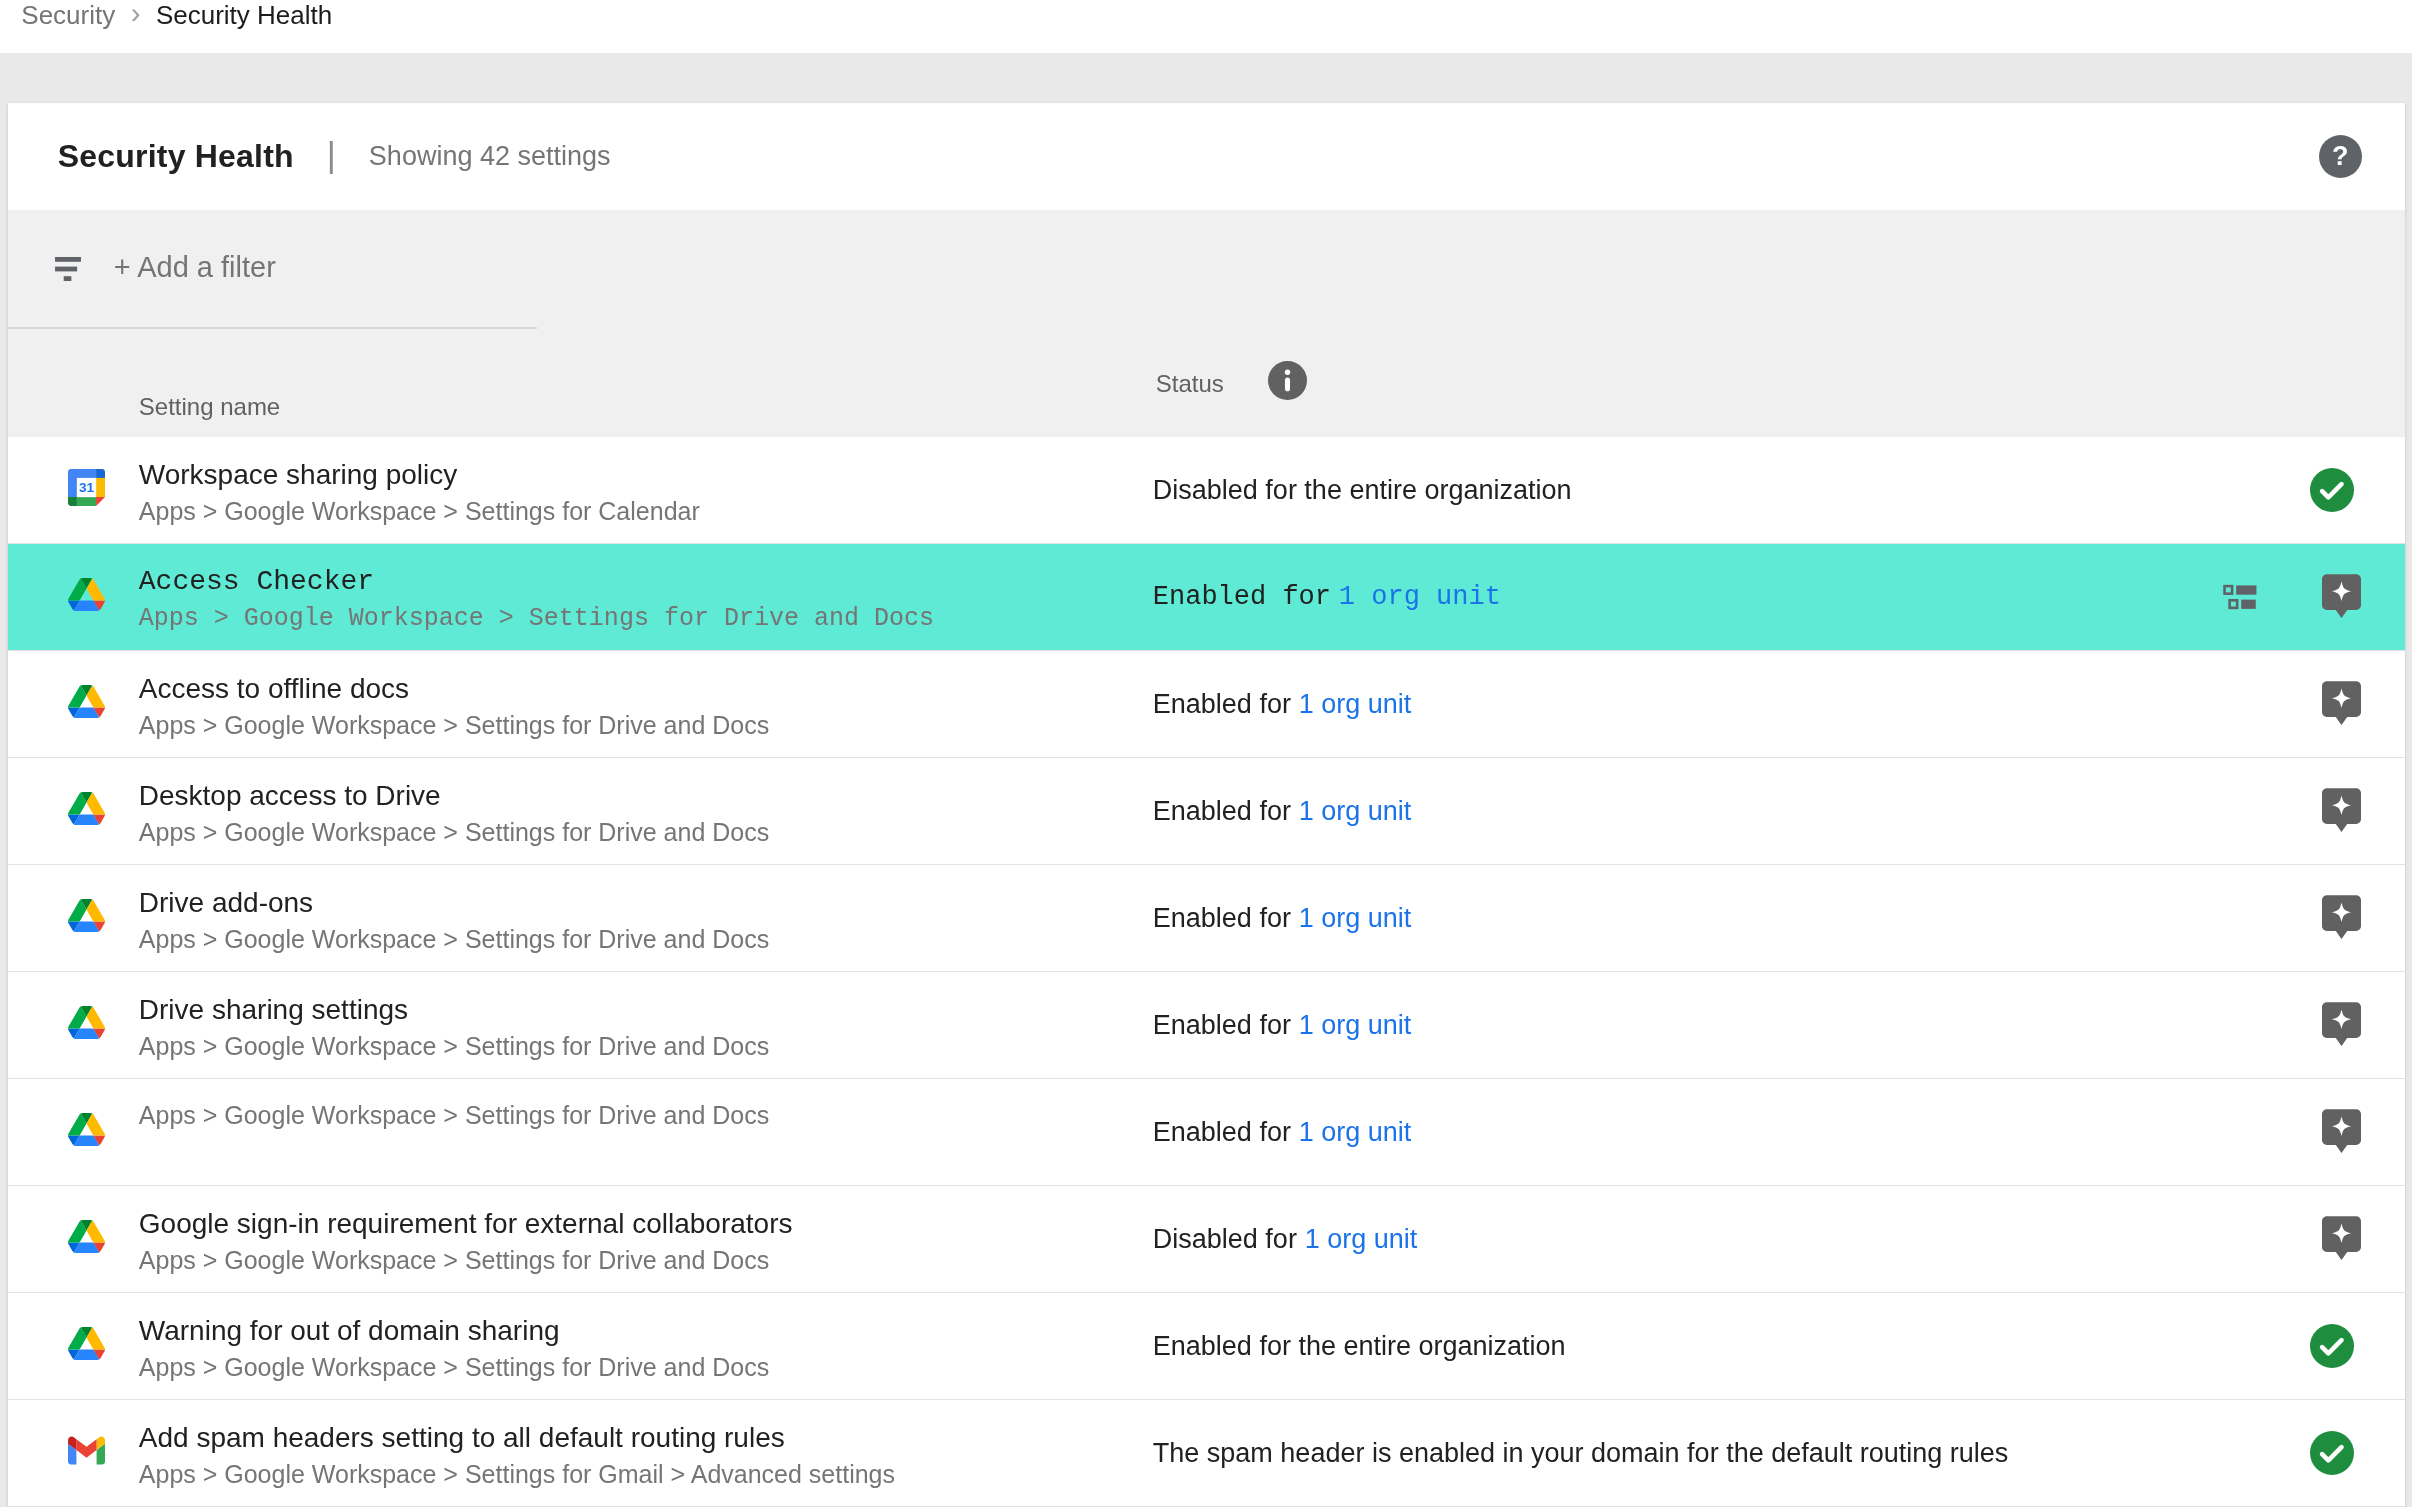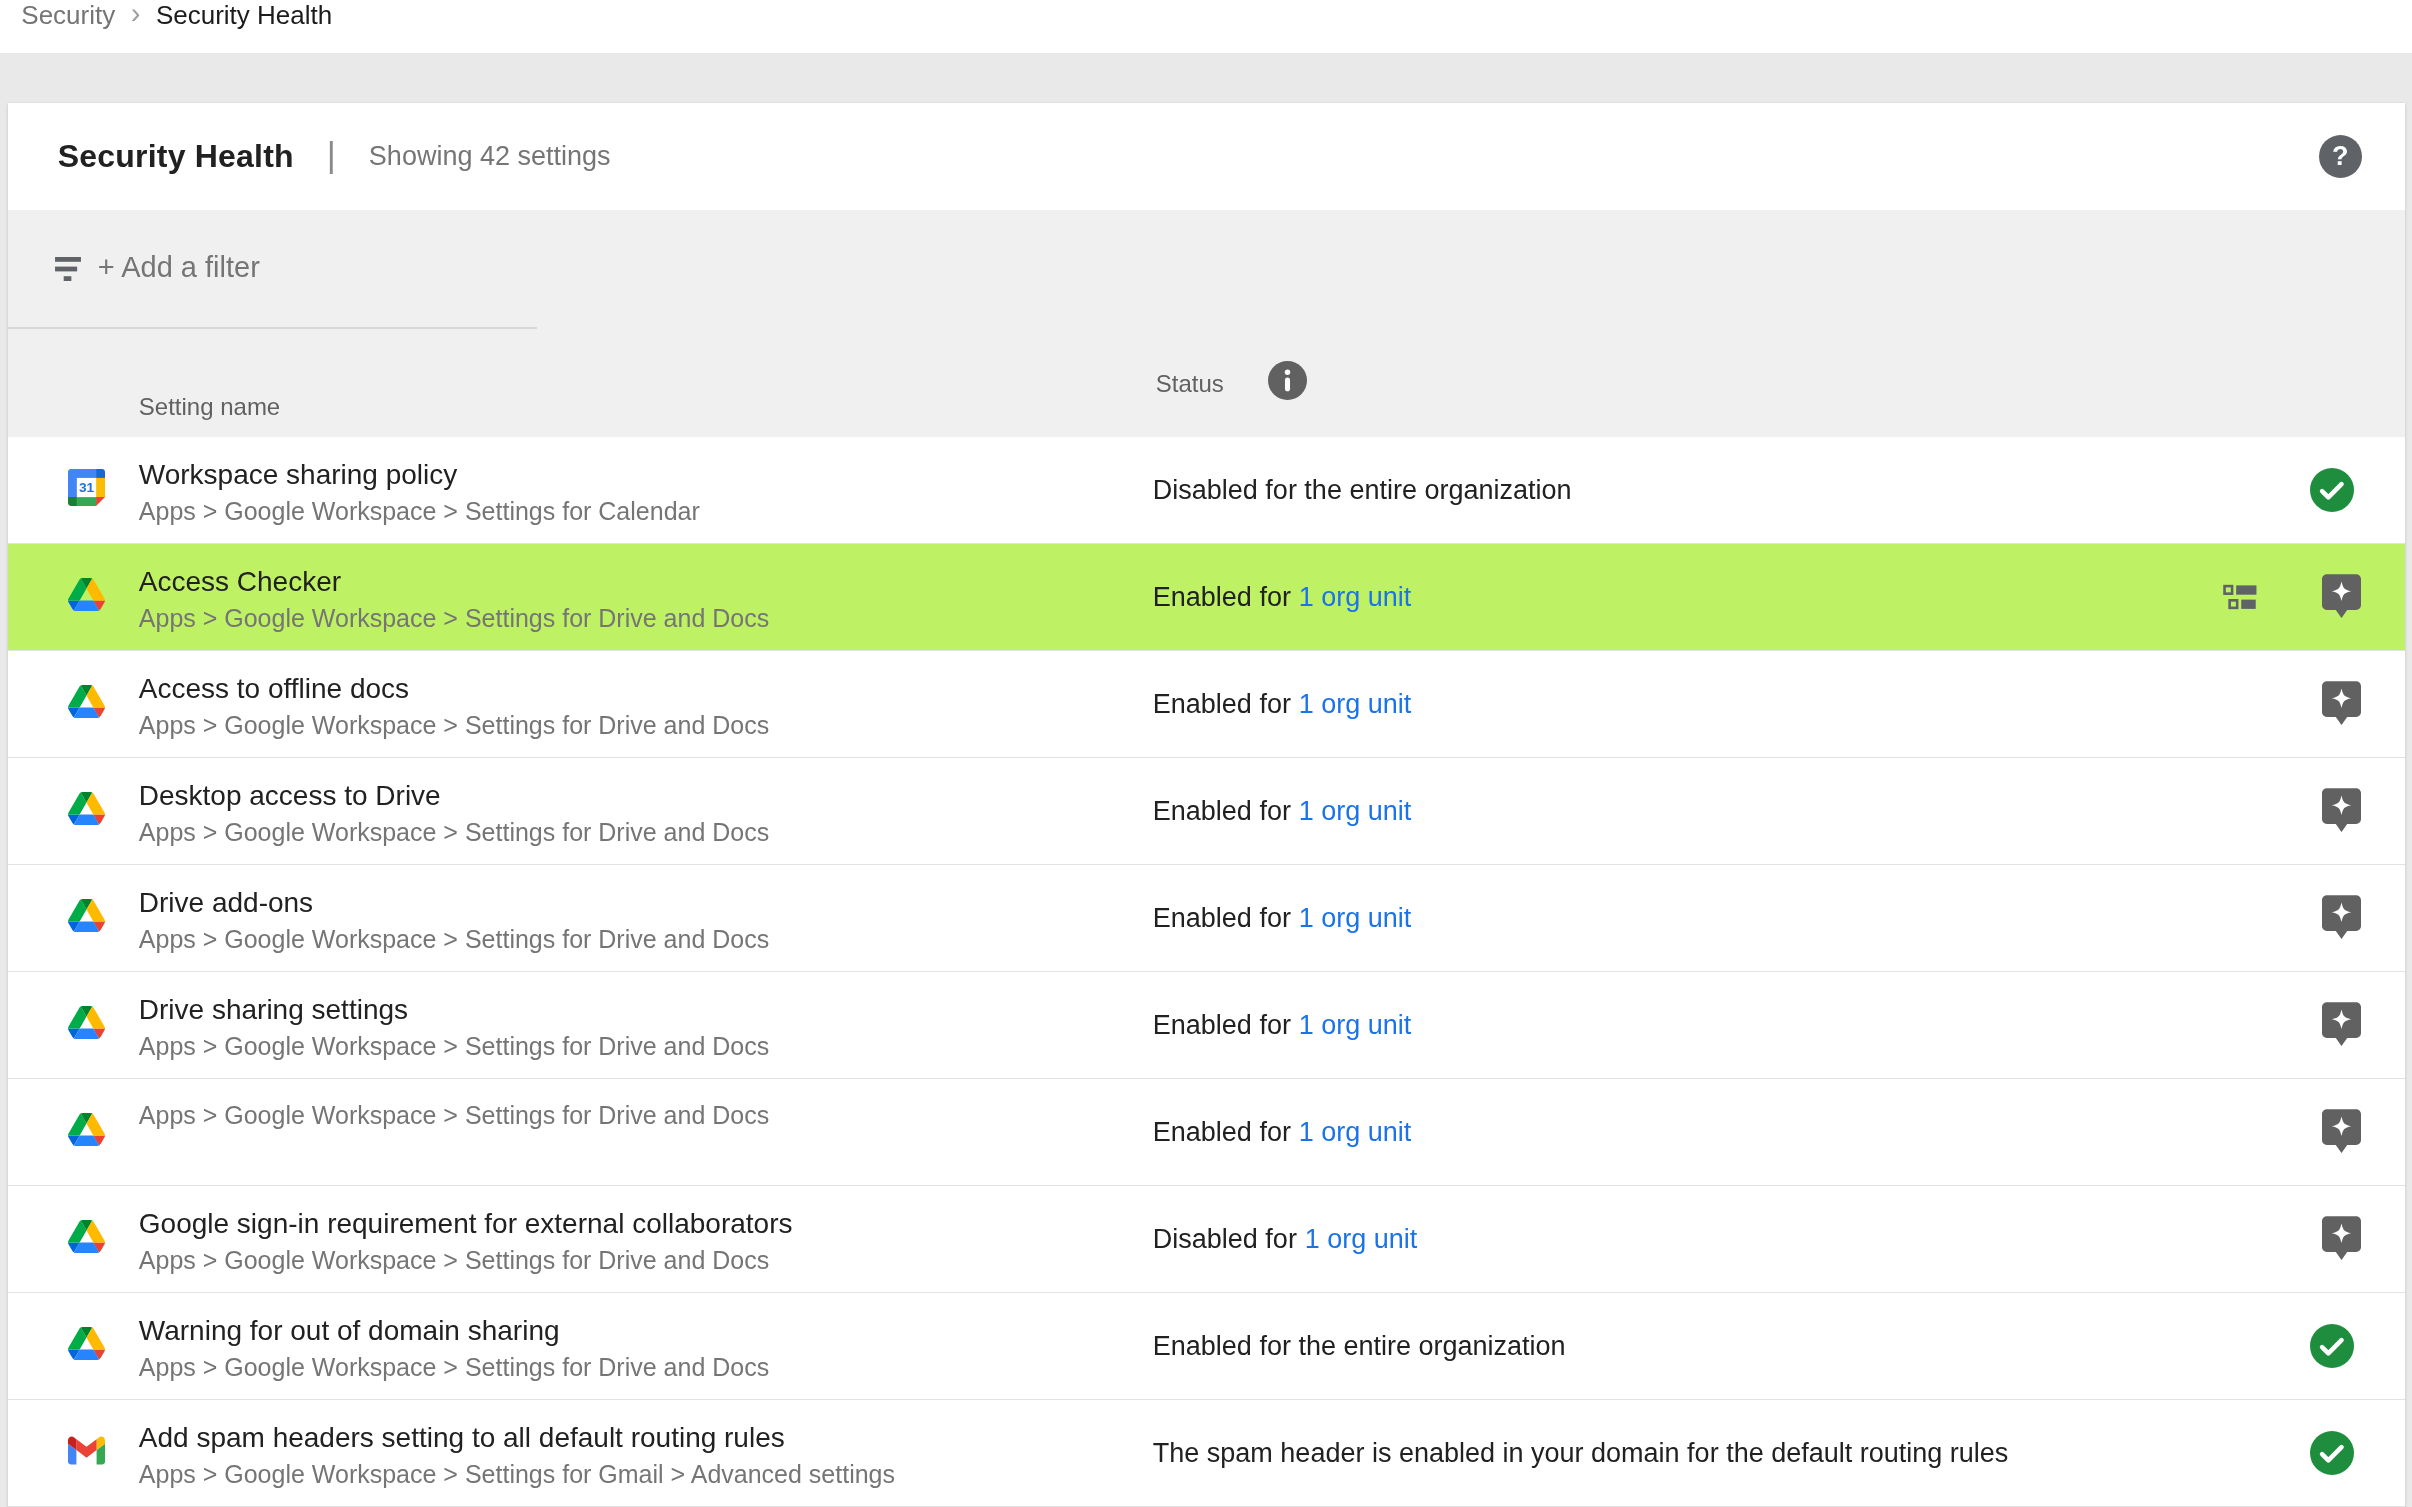--- a/index.html
+++ b/index.html
@@ -38,33 +38,33 @@
     border-radius:50%; background:#5f6368; color:#fff;
     display:flex; align-items:center; justify-content:center;
     font-size:27px; font-weight:700; cursor:pointer;
     font-family:"Liberation Sans", sans-serif;
   }
 
   
   .gray-band { background:#f0f0f0; }
   .filter-row { height:117px; position:relative; cursor:pointer; }
   .filter-icon { position:absolute; left:47px; top:47px; }
-  .add-filter-label { position:absolute; left:90px; top:41px; font-size:29px; color:#757575; }
+  .add-filter-label { position:absolute; left:106px; top:41px; font-size:29px; color:#757575; }
   .filter-divider { height:1.9px; width:529px; background:#d8d8d8; }
   .cols-row { height:108px; position:relative; }
   .col-name { position:absolute; left:131px; top:41px; font-size:24px; font-weight:500; color:#616161;margin-top:23px; }
   .col-status { position:absolute; left:1148px; top:41px; font-size:24px; font-weight:400; color:#616161; }
   .info-btn { position:absolute; left:1260px; top:32px; width:39px; height:39px; cursor:pointer; }
 
   
   .row {
     height:107px; position:relative; background:#ffffff;
     border-bottom:1.9px solid #e2e2e2; cursor:pointer;
   }
-  .row.highlighted { background:#bef264; }
+  .row.highlighted { background:#5eead4;font-family:Liberation Mono, monospace; }
   .app-icon { position:absolute; left:60px; top:24px; width:37px; height:37px;margin-top:8px; }
   .app-icon svg { width:37px; height:37px; display:block; }
   .row-text { position:absolute; left:131px; top:19.4px; }
   .row-title { font-size:28px; color:#212121; line-height:38px; white-space:nowrap; }
   .row-path  { font-size:25px; color:#757575; line-height:35px; white-space:nowrap; }
   .row-status {
     position:absolute; left:1145px; top:50%; transform:translateY(-50%);
     font-size:27px; color:#212121; white-space:nowrap;
   }
   .row-status .org-link { color:#1a73e8; text-decoration:none; margin-left:7.8px; }

